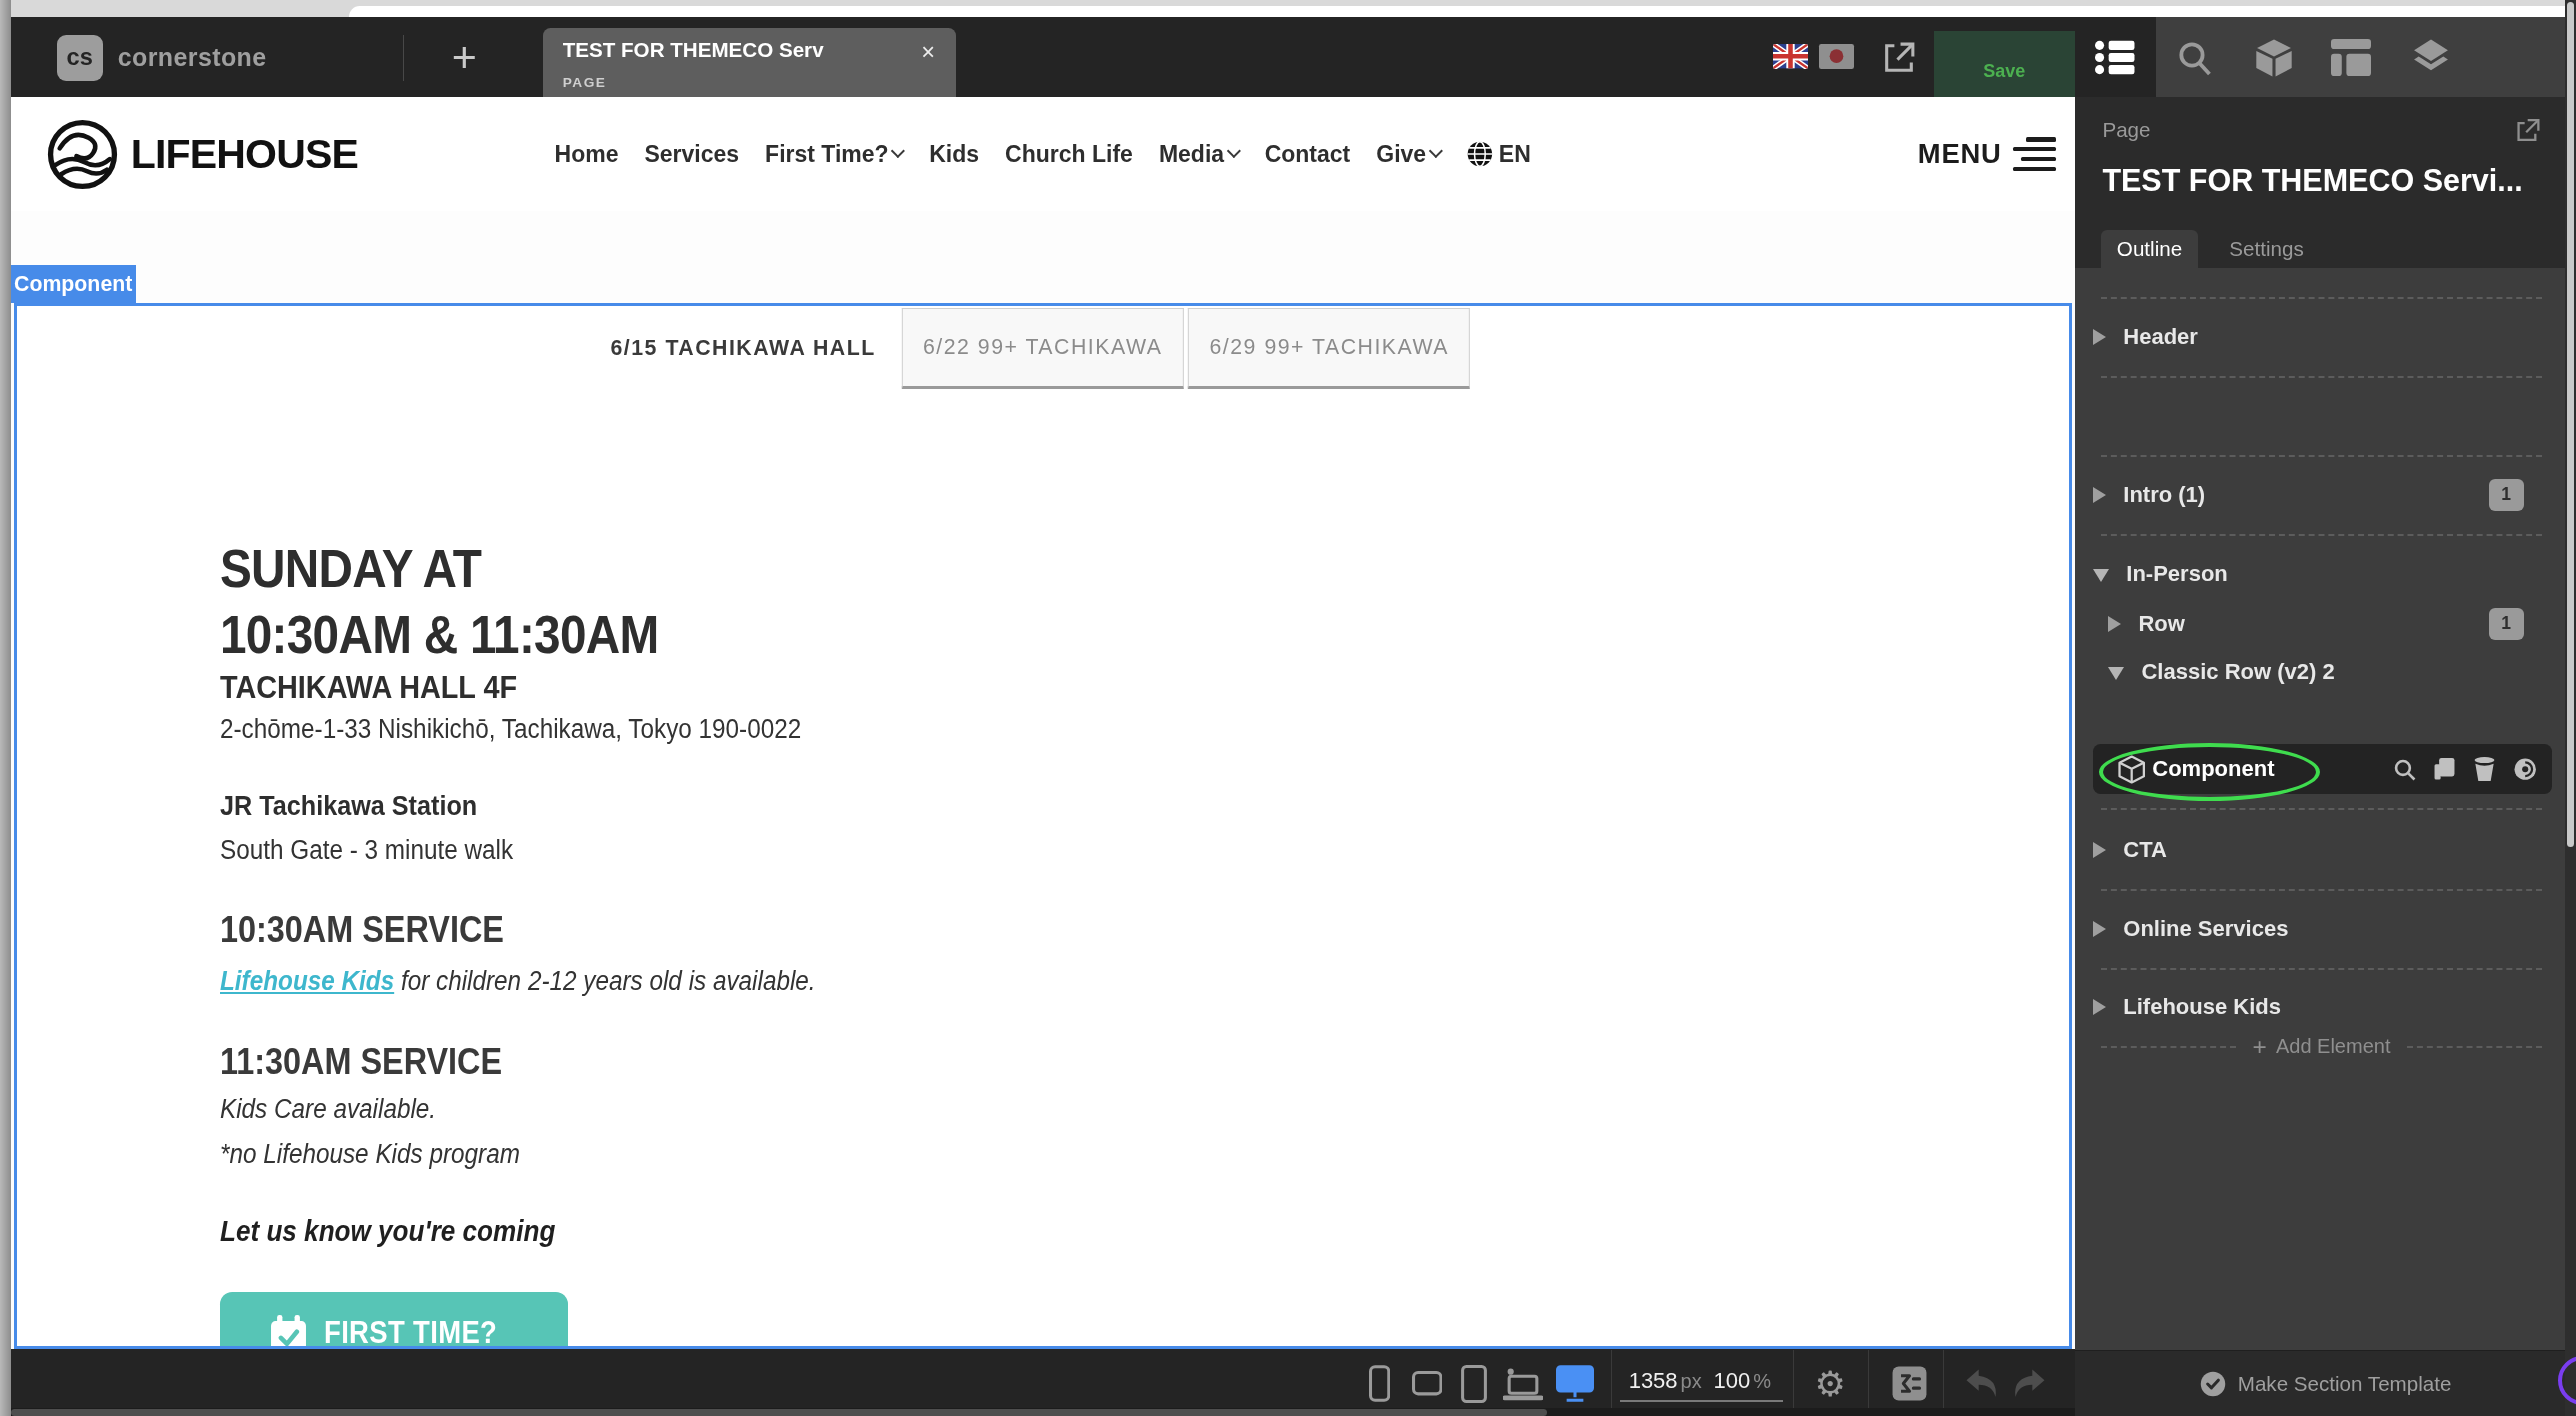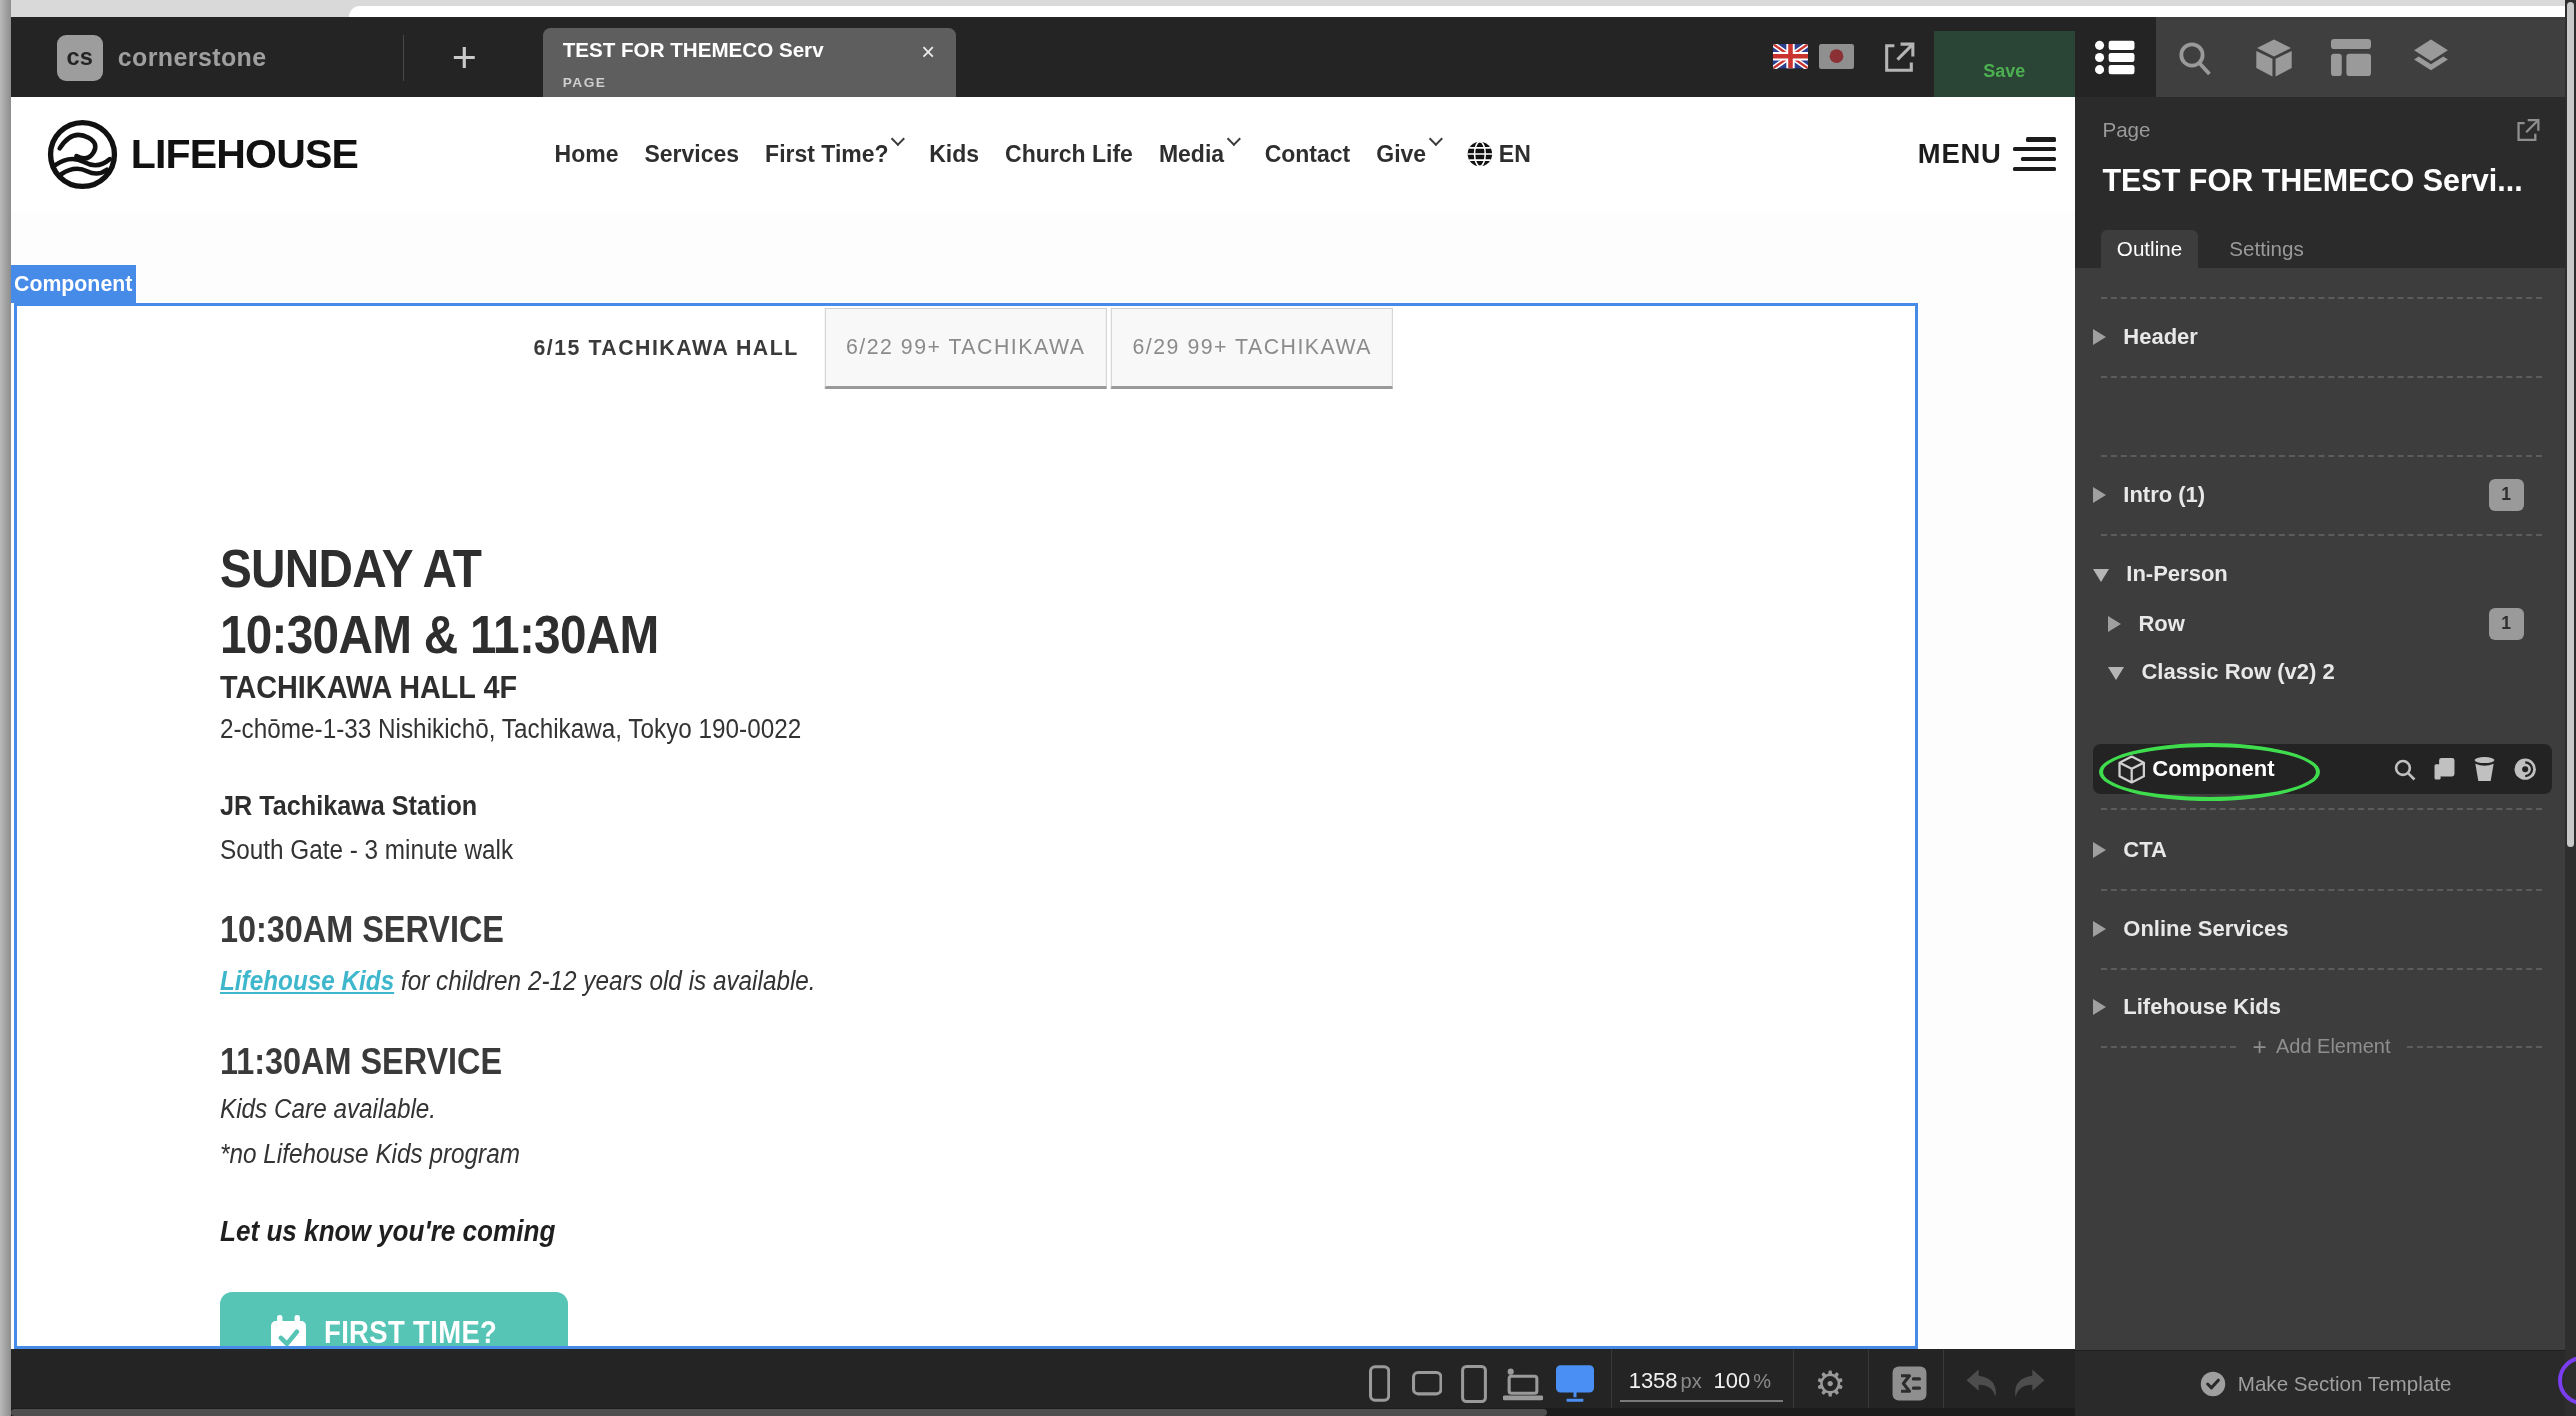--- a/index.html
+++ b/index.html
@@ -29,27 +29,27 @@
   .page-tab .t-kind{position:absolute;left:20px;bottom:7.6px;font-size:13.7px;font-weight:700;letter-spacing:1.5px;color:#cfcfcf;}
   .flag{top:27.4px;width:35px;height:24.4px;border-radius:2.3px;overflow:hidden;}
   .ext-link{left:1868px;top:20.6px;width:40px;height:40px;}
   .save-btn{left:1923px;top:14px;width:141px;height:81px;background:#2a4435;justify-content:center;font-size:18px;font-weight:700;color:var(--save-green);cursor:pointer;}
   .icon-slot{top:0;height:81px;width:81px;display:flex;align-items:center;justify-content:center;cursor:pointer;}
   .icon-strip{left:2145px;top:0;width:410px;height:81px;background:#3f3f3f;}
   
   .canvas{left:10.7px;top:97px;width:2064px;height:1252px;background:#fdfdfd;}
   .site-header{left:0;top:0;width:2064px;height:114px;background:#fff;}
   .site-nav{left:50%;top:0;height:114px;transform:translateX(-50%);gap:26px;}
-  .nav-item{font-size:23px;font-weight:700;color:#2e2e2e;white-space:nowrap;display:flex;align-items:flex-start;gap:4.6px;cursor:pointer;}
+  .nav-item{font-size:23px;font-weight:700;color:#2e2e2e;white-space:nowrap;display:flex;align-items:center;gap:4.6px;cursor:pointer;}
   .chev{width:10px;height:10px;border-right:2.3px solid #3a3a3a;border-bottom:2.3px solid #3a3a3a;transform:rotate(45deg);margin-top:-6.1px;}
   .menu-word{right:73px;top:0;height:114px;font-size:27.4px;font-weight:800;color:#1c1c1c;letter-spacing:0.8px;}
   .hamburger{right:18.3px;top:40px;width:43px;cursor:pointer;}
   .hamburger div{height:4.6px;background:#1c1c1c;border-radius:1.5px;margin-bottom:5.3px;margin-left:auto;}
   .chip{left:0;top:168px;width:125px;height:38px;background:var(--accent);display:flex;align-items:center;justify-content:center;font-size:21.3px;font-weight:700;color:#fff;}
-  .selbox{left:3px;top:206px;width:1904px;height:1046px;border:3.8px solid var(--accent);background:#fff;overflow:hidden;}
+  .selbox{left:3px;top:206px;width:2058px;height:1046px;border:3.8px solid var(--accent);background:#fff;overflow:hidden;}
   .tabs-row{position:absolute;left:50%;top:1.5px;transform:translateX(-50%);display:flex;align-items:center;}
   .tab-active-label{font-size:21.3px;letter-spacing:1.5px;color:#3a3a3a;font-weight:600;margin-right:26px;white-space:nowrap;}
   .tab-box{width:282px;height:81px;background:#f8f8f8;border:1.5px solid #cfcfcf;border-bottom:3px solid #9a9a9a;display:flex;align-items:center;justify-content:center;font-size:21.3px;letter-spacing:1.5px;color:#8b8b8b;margin-right:4.6px;white-space:nowrap;cursor:pointer;}
   .txt{position:absolute;left:203px;color:#2e2e2e;}
   .h1{font-size:53px;font-weight:800;letter-spacing:-0.8px;}
   .h3{font-size:32px;font-weight:800;}
   .body-t{font-size:27px;color:#333;}
   .svc{font-size:36px;font-weight:800;color:#3a3a3a;}
   .ital{font-style:italic;}
   .link{color:var(--link-teal);font-weight:700;text-decoration:underline;cursor:pointer;}

